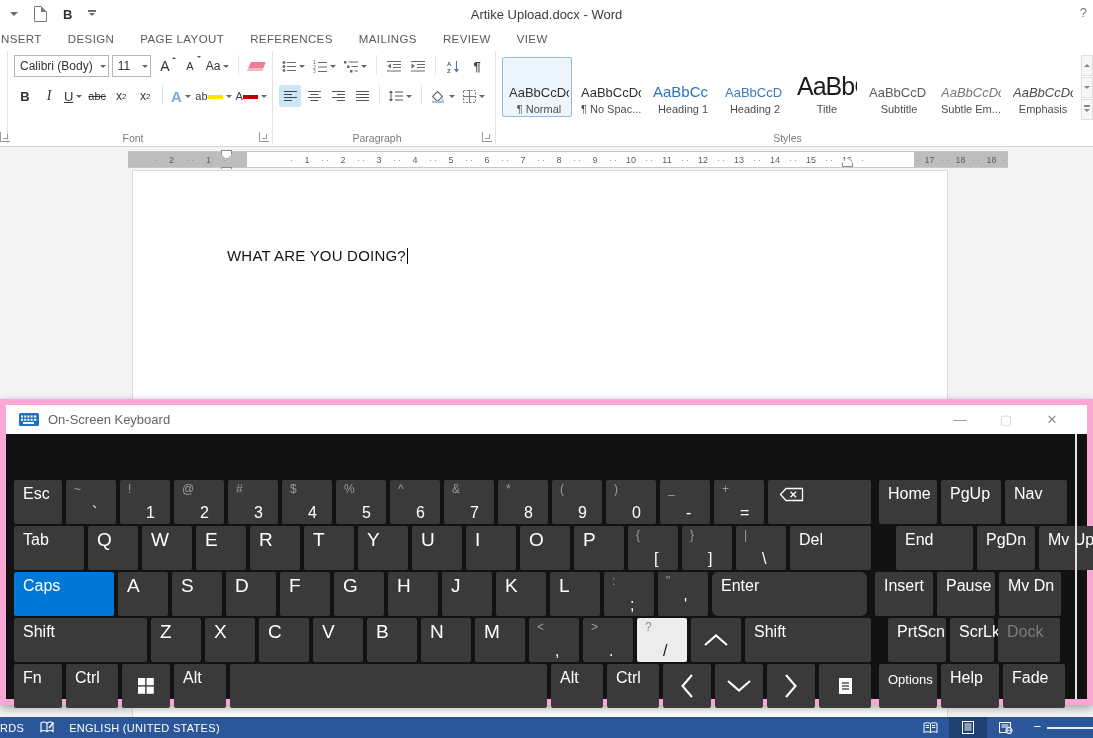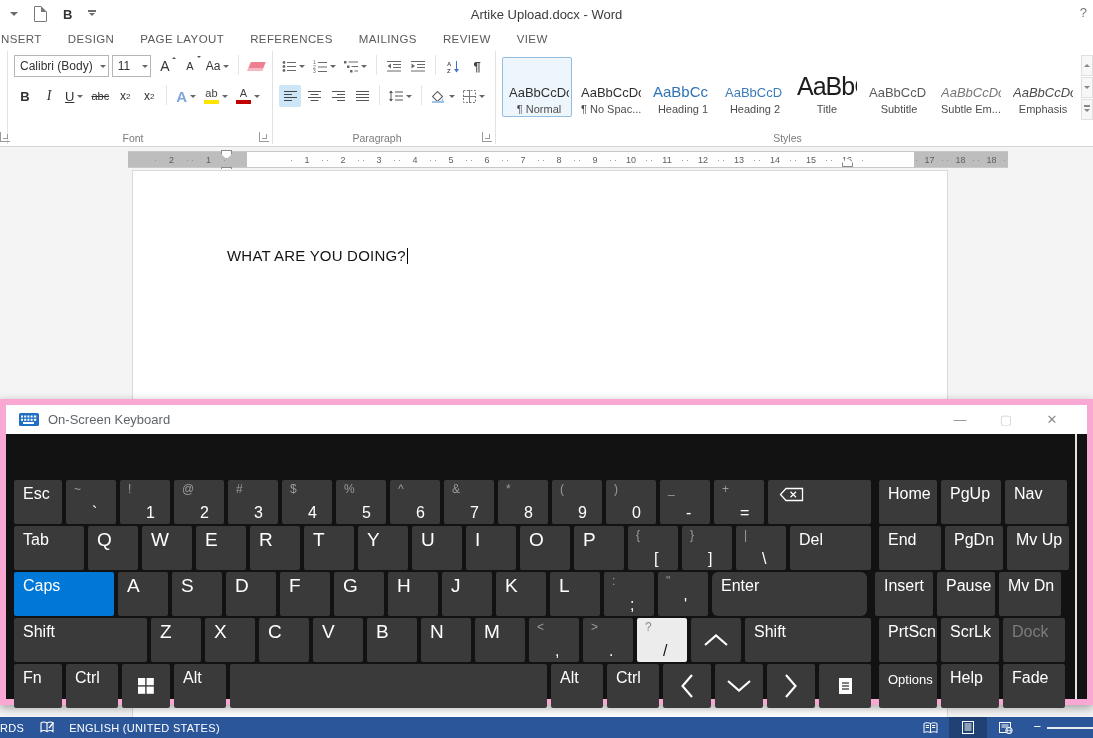--- a/index.html
+++ b/index.html
@@ -28,21 +28,21 @@
   .glabel{position:absolute;bottom:2px;left:0;right:14px;text-align:center;font-size:10.5px;color:#7b7b7b}
   .launcher{position:absolute;bottom:4px;right:3px;width:9px;height:9px;border-left:1px solid #9a9a9a;border-bottom:1px solid #9a9a9a}
   .launcher::after{content:"";position:absolute;right:2px;bottom:2px;width:4px;height:4px;border-right:1px solid #9a9a9a;border-bottom:1px solid #9a9a9a}
   .rrow{display:flex;align-items:flex-start;height:26px}
   .rbtn{display:inline-flex;align-items:center;justify-content:center;min-width:16px;height:22px;padding:0 3px;border-radius:2px;position:relative}
   .rbtn.sel{background:#cde6f7}
   .dd{width:0;height:0;border:3px solid transparent;border-top-color:#666;margin:4px 0 0 3px}
   .vsep{width:1px;height:20px;background:#e4e4e4;margin:0 4px}
   .combo{display:flex;align-items:center;justify-content:space-between;height:20px;border:1px solid #b6b6b6;background:#fff;font-size:12px;color:#333;padding:0 2px 0 5px}
   .fx-blue{color:#7da7d9;font-weight:bold;font-size:15px}
-  .bar-ic{display:flex;flex-direction:column;align-items:center;line-height:1}
+  .bar-ic{display:flex;flex-direction:row;align-items:center;line-height:1}
   .bar-ic .t{font-size:11px;color:#3f3f3f}
   .bar-ic .bar{width:15px;height:4px;margin-top:1px}
   .eraser{width:15px;height:9px;background:#ee7f92;transform:skewX(-22deg);border-radius:1px;box-shadow:inset 0 -3px 0 #f7b7c2}
   svg.ric{display:block}
   
   .stcard{width:70px;height:60px;box-sizing:border-box;border:1px solid transparent;padding:2px 2px 1px 6px;
           display:flex;flex-direction:column;justify-content:flex-end;overflow:hidden;border-radius:2px}
   .stcard.selected{border-color:#92bce0;background:#eef6fd}
   .st-sample{white-space:nowrap;overflow:hidden;font-size:13px;color:#2f2f2f;line-height:1.1}
   .st-h1 .st-sample{font-size:15px;color:#2e74b5}
@@ -659,21 +659,21 @@
           <span class="main">]</span>
         </div>
         <div class="key sym" style="width: 50px;">
           <span class="shift">|</span>
           <span class="main">\</span>
         </div>
         <div class="key cmd" style="width: 81px;">
           <span class="main">Del</span>
         </div>
         <div class="kbgap"></div>
-        <div class="key cmd" style="width: 62px;">
+        <div class="key cmd" style="width: 77px; margin-left: 17px;">
           <span class="main">End</span>
         </div>
         <div class="key cmd" style="width: 58px;">
           <span class="main">PgDn</span>
         </div>
         <div class="key cmd" style="width: 62px;">
           <span class="main">Mv Up</span>
         </div>
       </div>
       <div class="kbrow">
@@ -773,21 +773,21 @@
             </svg>
           </span>
         </div>
         <div class="key cmd" style="width: 126px;">
           <span class="main">Shift</span>
         </div>
         <div class="kbgap"></div>
         <div class="key cmd" style="width: 58px;">
           <span class="main">PrtScn</span>
         </div>
-        <div class="key cmd" style="width: 58px;">
+        <div class="key cmd" style="width: 44px;">
           <span class="main">ScrLk</span>
         </div>
         <div class="key cmd disabled" style="width: 62px;">
           <span class="main">Dock</span>
         </div>
       </div>
       <div class="kbrow">
         <div class="key cmd" style="width: 48px;">
           <span class="main">Fn</span>
         </div>

